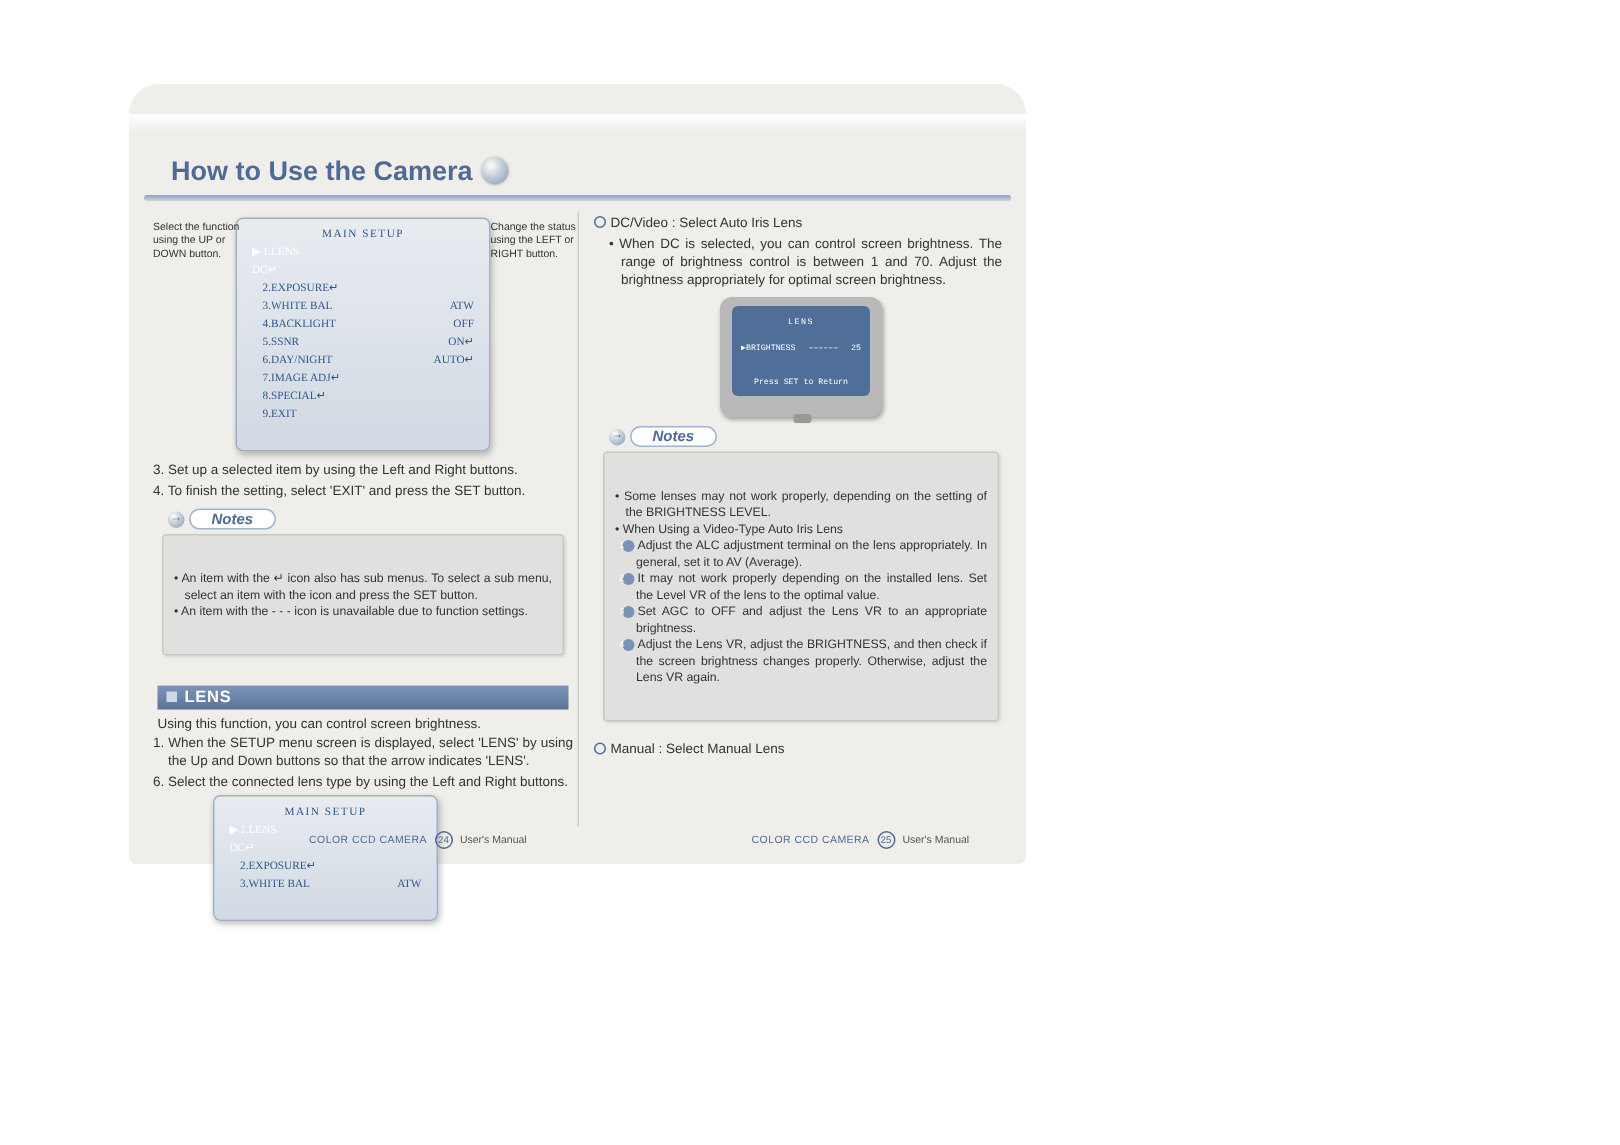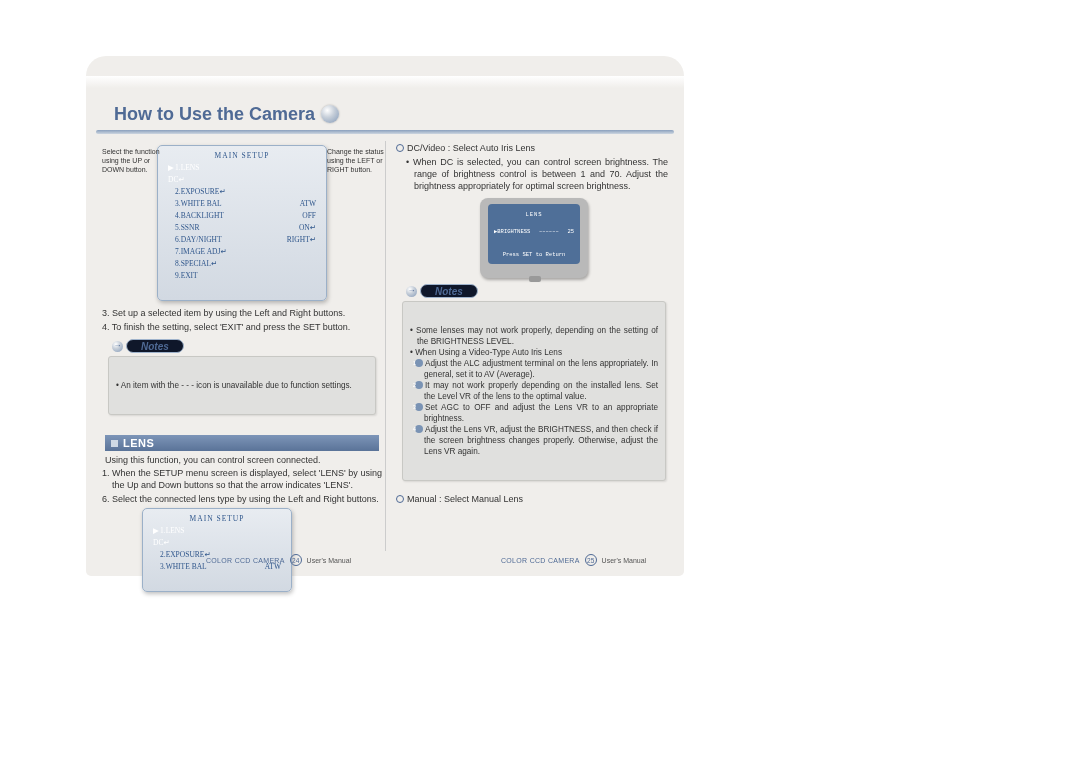--- a/index.html
+++ b/index.html
@@ -119,21 +119,21 @@
   .notes-arrow::after {
     content:"→"; position:absolute; left:0; right:0; top:-1px; text-align:center;
     font-size:8px; color:#4f6a95;
   }
   .notes-pill {
     border: 1px solid #9fb3cc;
     border-radius: 10px;
     padding: 0 14px;
     height: 14px; line-height: 13px;
     font-style: italic; font-weight: bold; font-size: 10px;
-    color: #4f6a95; background: #0f172a;
+    color: #4f6a95; background: #ffffff;
   }
   .notes-panel {
     background: #e0e0de;
     border: 1px solid #c8c8c4;
     border-radius: 3px;
     padding: 23px 7px;
     margin: 0 6px 6px 6px;
     font-size: 8.2px; line-height: 11px;
     box-shadow: 1px 1px 2px rgba(0,0,0,.1);
   }
@@ -238,21 +238,21 @@
           <div class="row">
             <span><span class="cursor"></span>4.BACKLIGHT</span>
             <span>OFF</span>
           </div>
           <div class="row">
             <span><span class="cursor"></span>5.SSNR</span>
             <span>ON↵</span>
           </div>
           <div class="row">
             <span><span class="cursor"></span>6.DAY/NIGHT</span>
-            <span>RIGHT↵</span>
+            <span>AUTO↵</span>
           </div>
           <div class="row">
             <span><span class="cursor"></span>7.IMAGE ADJ↵</span>
             <span></span>
           </div>
           <div class="row">
             <span><span class="cursor"></span>8.SPECIAL↵</span>
             <span></span>
           </div>
           <div class="row">
@@ -263,25 +263,26 @@
     </div>
 
     <p class="step">3. Set up a selected item by using the Left and Right buttons.</p>
     <p class="step">4. To finish the setting, select 'EXIT' and press the SET button.</p>
 
     <div class="notes-head">
       <span class="notes-arrow"></span>
       <span class="notes-pill">Notes</span>
     </div>
     <div class="notes-panel">
+      <p class="b">• An item with the ↵ icon also has sub menus. To select a sub menu, select an item with the icon and press the SET button.</p>
       <p class="b">• An item with the - - - icon is unavailable due to function settings.</p>
     </div>
 
     <div class="section-head">LENS</div>
-    <p class="intro">Using this function, you can control screen connected.</p>
+    <p class="intro">Using this function, you can control screen brightness.</p>
     <p class="step">1. When the SETUP menu screen is displayed, select 'LENS' by using the Up and Down buttons so that the arrow indicates 'LENS'.</p>
     <p class="step">6. Select the connected lens type by using the Left and Right buttons.</p>
 
     <div class="osd osd-small" id="osd-small">
         <div class="osd-title">MAIN SETUP</div>
         <div class="row sel">
           <span><span class="cursor">▶</span>1.LENS</span>
           <span>DC↵</span>
         </div>
         <div class="row">

